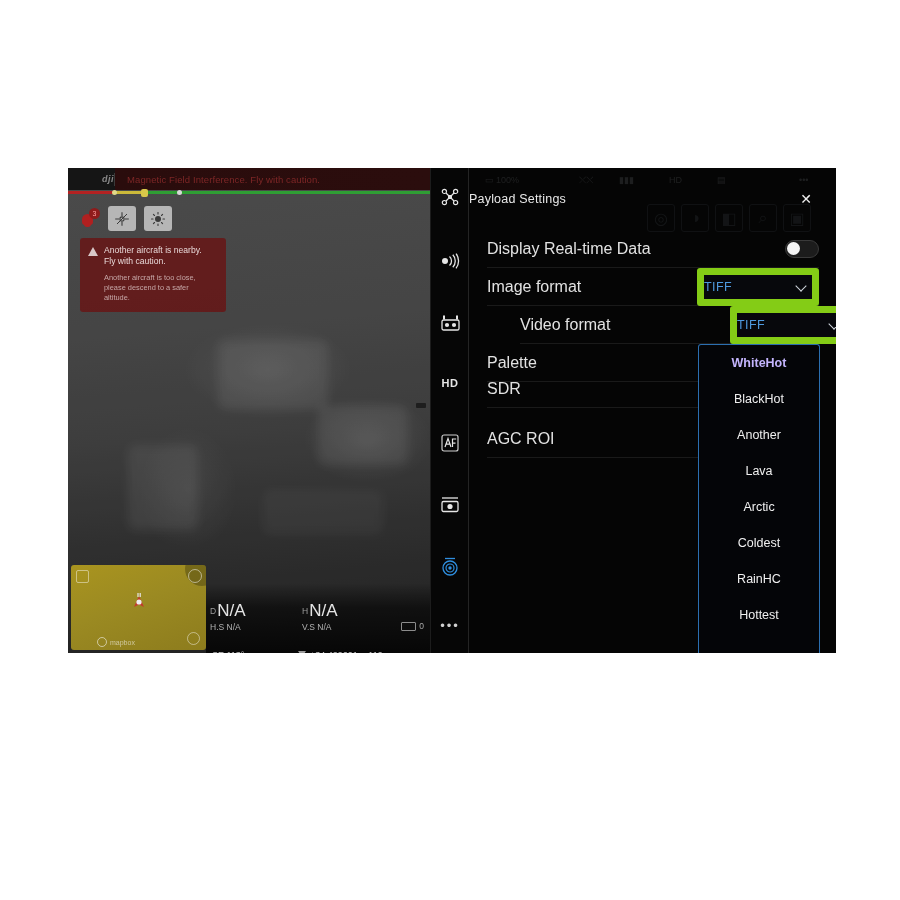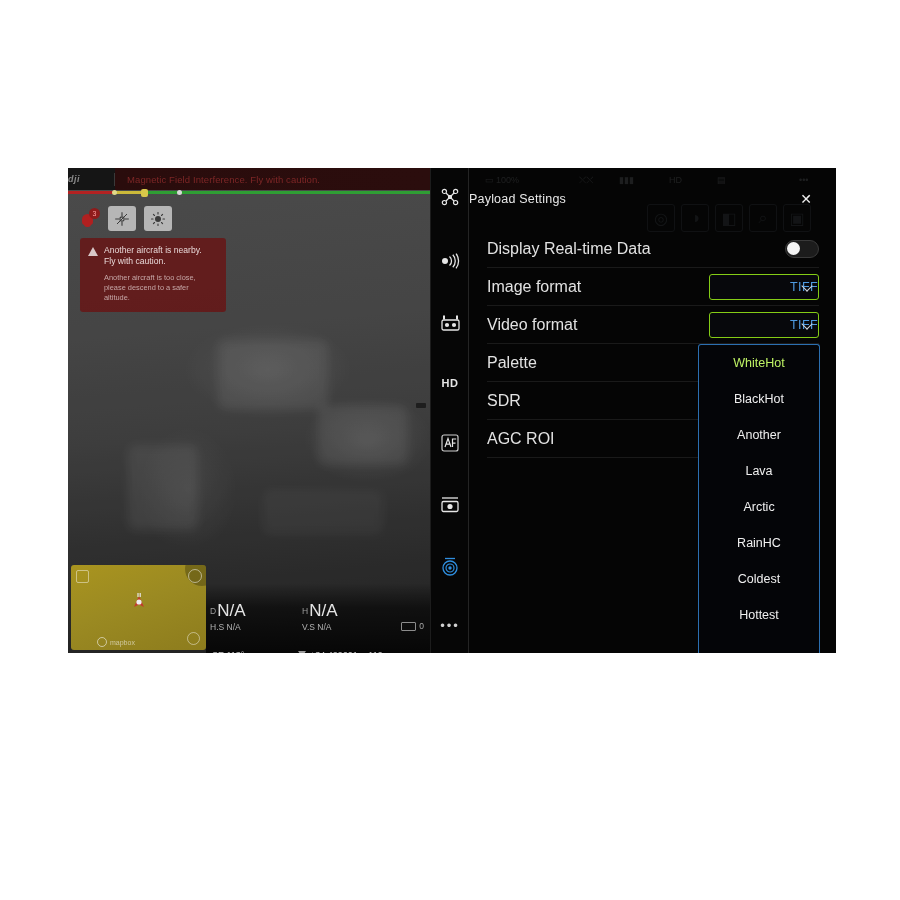--- a/index.html
+++ b/index.html
@@ -27,21 +27,21 @@
   
   .blob{position:absolute;border-radius:8px;background:rgba(255,255,255,.08);filter:blur(5px);}
 
   
   #topbar{
     position:absolute;left:0;top:0;width:362px;height:22px;
     background:linear-gradient(90deg,#151515 0%,#151515 13%,#2a0c0c 13%,#2b0d0d 100%);
     display:flex;align-items:center;
   }
   #dji-logo{
-    width:46px;text-align:left;color:#8a8a8a;font-size:9px;font-weight:bold;
+    width:46px;text-align:right;color:#8a8a8a;font-size:9px;font-weight:bold;
     font-style:italic;letter-spacing:.5px;
   }
   #topbar-sep{width:1px;height:13px;background:#3a3a3a;}
   #warn-banner{
     flex:1;color:#7d2626;font-size:9.5px;padding-left:12px;letter-spacing:.1px;white-space:nowrap;
   }
 
   
   #statusbar{position:absolute;left:0;top:22px;width:362px;height:5px;}
   #statusbar .seg{position:absolute;top:1px;height:3px;}
@@ -144,36 +144,36 @@
   .prow .plabel{color:#e2e2e2;font-size:16px;}
 
   
   .toggle{width:32px;height:16px;border-radius:9px;background:#1c1c1c;border:1px solid #3a3a3a;
     position:relative;}
   .toggle .knob{position:absolute;left:1px;top:1px;width:13px;height:13px;border-radius:50%;
     background:#f4f4f4;}
 
   
   .selbox{
-    width:108px;height:24px;border:1px solid #84cc16;border-radius:3px;background:#07080c;
-    display:flex;align-items:center;justify-content:flex-end;position:relative;
+    width:108px;height:24px;border:7px solid #84cc16;border-radius:3px;background:#07080c;
+    display:flex;align-items:center;justify-content:flex-start;position:relative;
   }
   .selbox .selval{color:#4e9ae0;font-size:12.5px;letter-spacing:.4px;}
   .selbox .chev{position:absolute;right:7px;top:7px;width:7px;height:7px;
     border-right:1.4px solid #cfd6dd;border-bottom:1.4px solid #cfd6dd;transform:rotate(45deg);}
 
   
   #dropdown{
     position:absolute;left:229px;top:176px;width:122px;height:309px;
     background:#040508;border:1px solid #2b6fb0;border-bottom:none;border-radius:3px 3px 0 0;
     box-sizing:border-box;overflow:hidden;
   }
   .ddi{height:36px;display:flex;align-items:center;justify-content:center;
     color:#f0f0f0;font-size:12.5px;}
-  .ddi.sel{color:#bef264;}
+  .ddi.sel{color:#c4b5fd;font-weight:bold;}
 </style>
 </head>
 <body>
 
 <div id="stage">
   <div id="app">
 
     <div id="feed">
       <div id="feed-img">
         <div class="blob" style="left:150px;top:150px;width:110px;height:70px;"></div>
@@ -371,46 +371,46 @@
       </div>
 
       <div class="prow" style="top:100px;">
         <div class="plabel">Image format</div>
         <div class="selbox">
           <span class="selval">TIFF</span>
           <span class="chev"></span>
         </div>
       </div>
 
-      <div class="prow" style="top:138px;">
+      <div class="prow" style="top:138px;margin-left:33px;">
         <div class="plabel">Video format</div>
         <div class="selbox">
           <span class="selval">TIFF</span>
           <span class="chev"></span>
         </div>
       </div>
 
       <div class="prow" style="top:176px;">
         <div class="plabel">Palette</div>
       </div>
 
-      <div class="prow" style="top:214px;text-align:right;">
+      <div class="prow" style="top:202px;text-align:right;">
         <div class="plabel">SDR</div>
       </div>
 
       <div class="prow" style="top:252px;">
         <div class="plabel">AGC ROI</div>
       </div>
 
       <div id="dropdown">
         <div class="ddi sel">WhiteHot</div>
         <div class="ddi">BlackHot</div>
         <div class="ddi">Another</div>
         <div class="ddi">Lava</div>
         <div class="ddi">Arctic</div>
+        <div class="ddi">Coldest</div>
         <div class="ddi">RainHC</div>
-        <div class="ddi">Coldest</div>
         <div class="ddi">Hottest</div>
       </div>
     </div>
 
   </div>
 </div>
 
 </body></html>

